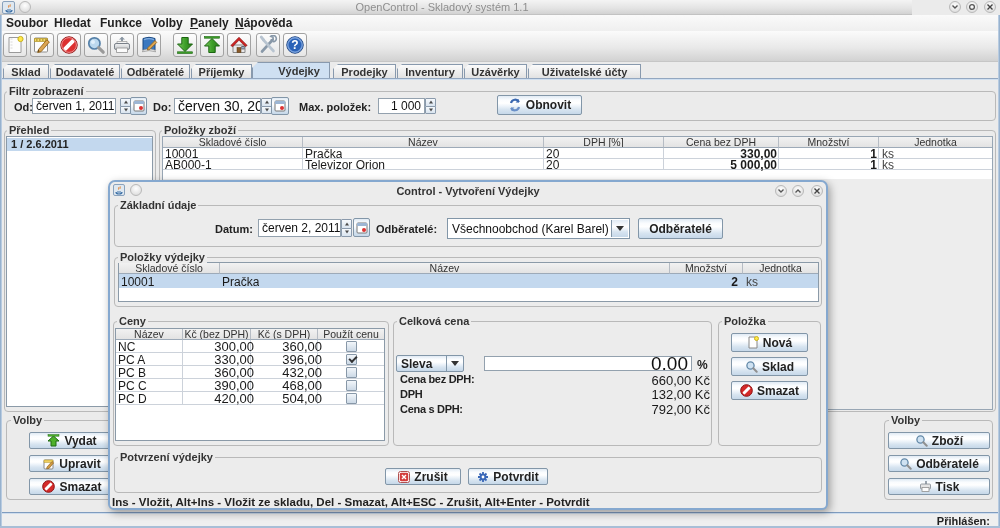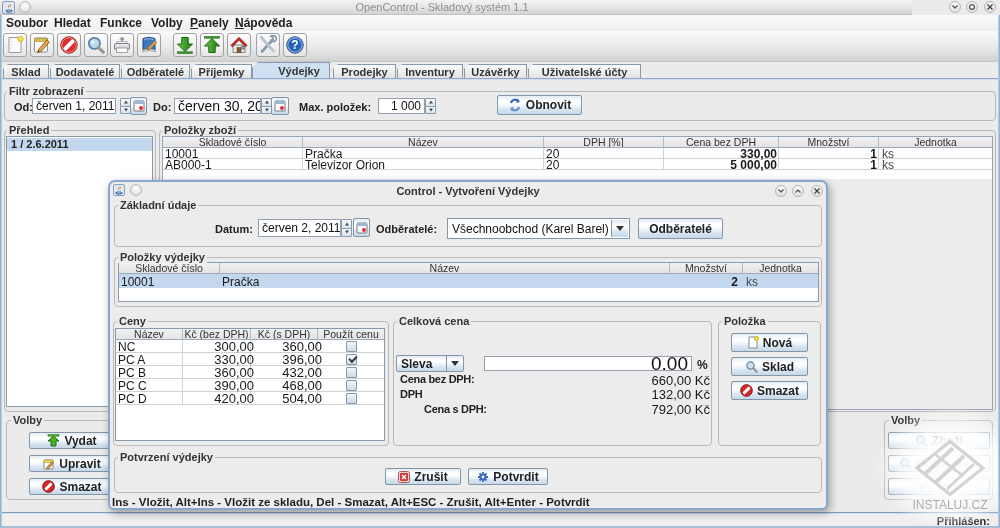--- a/index.html
+++ b/index.html
@@ -458,21 +458,21 @@
     <div class="gtitle dg" style="left:287px; top:133px;">Celková cena</div>
     <div class="btn" style="left:286px; top:173px; width:68px; height:17px; justify-content:flex-start; padding-left:4px;">Sleva
       <div class="abs" style="right:0; top:0; width:17px; height:15px; border-left:1px solid #8296a8; display:flex; align-items:center; justify-content:center;">
           <div style="border-left:4px solid transparent; border-right:4px solid transparent; border-top:5px solid #333;"></div>
         </div>
     </div>
     <div class="field" style="left:374px; top:174px; width:208px; height:15px; justify-content:flex-end; padding-right:3px; font-size:19px;">0,00</div>
     <div class="lbl" style="left:587px; top:176px; font-size:12px;">%</div>
     <div class="lbl" style="left:290px; top:191px; font-size:11px; letter-spacing:-0.3px;text-align:right;">Cena bez DPH:</div>
     <div class="lbl" style="left:290px; top:206px; font-size:11px; letter-spacing:-0.3px;">DPH</div>
-    <div class="lbl" style="left:290px; top:221px; font-size:11px; letter-spacing:-0.3px;margin-left:24px;">Cena s DPH:</div>
+    <div class="lbl" style="left:290px; top:221px; font-size:11px; letter-spacing:-0.3px;">Cena s DPH:</div>
     <div class="td" style="left:460px; top:191px; width:140px; text-align:right; font-size:13px;">660,00 Kč</div>
     <div class="td" style="left:460px; top:205px; width:140px; text-align:right; font-size:13px;">132,00 Kč</div>
     <div class="td" style="left:460px; top:220px; width:140px; text-align:right; font-size:13px;">792,00 Kč</div>
 
     <div class="grp" style="left:608px; top:139px; width:103px; height:125px;"></div>
     <div class="gtitle dg" style="left:612px; top:133px;">Položka</div>
     <div class="btn" style="left:621px; top:151px; width:77px; height:19px;"><svg width="12" height="13" viewBox="0 0 12 13">
           <path d="M2 1h6l2 2v9H2z" fill="#fff" stroke="#888"></path>
           <circle cx="9.5" cy="2.5" r="2" fill="#ffe84a" stroke="#c8b020"></circle>
         </svg>Nová</div>
@@ -502,28 +502,14 @@
           <circle cx="6" cy="6" r="1.4" fill="#fff"></circle>
         </svg>Potvrdit</div>
 
     <div class="abs" style="left:2px; top:314px; font-size:11.5px; font-weight:bold; color:#222;">Ins - Vložit, Alt+Ins - Vložit ze skladu, Del - Smazat, Alt+ESC - Zrušit, Alt+Enter - Potvrdit</div>
   </div>
 
   <div class="abs" style="left:0; top:15px; width:2px; height:513px; background:linear-gradient(90deg,#87a5c5,#c8d8ea); z-index:60;"></div>
   <div class="abs" style="left:998px; top:15px; width:2px; height:513px; background:linear-gradient(90deg,#c8d8ea,#87a5c5); z-index:60;"></div>
   <div class="abs" style="left:0; top:526px; width:1000px; height:2px; background:#a8bed6; z-index:60;"></div>
 
-  <div class="abs" id="wmark" style="left:850px; top:402px; width:150px; height:122px;">
-    <div class="abs" style="left:0; top:0; width:150px; height:122px;
-      background:radial-gradient(ellipse 75px 62px at 100px 66px, rgba(255,255,255,0.97) 40%, rgba(255,255,255,0.75) 65%, rgba(255,255,255,0) 100%);"></div>
-    <svg class="abs" style="left:0; top:0;" width="150" height="122" viewBox="0 0 150 122">
-      <g opacity="0.35" stroke="#82888f" fill="none">
-        <path d="M100 39.5 L133 66 L100 92.5 L67 66 Z" stroke-width="3.2"></path>
-        <path d="M75 72 L103 46" stroke-width="4"></path>
-        <path d="M86 80 L114 54" stroke-width="4"></path>
-        <path d="M97 87 L124 62" stroke-width="2.6"></path>
-        <path d="M86 53 L113 74" stroke-width="2.6"></path>
-      </g>
-      <text x="100" y="107" font-size="12" fill="#a8adb2" text-anchor="middle" font-family="Liberation Sans">INSTALUJ.CZ</text>
-    </svg>
-  </div>
 
 </div>
 
 </body></html>

